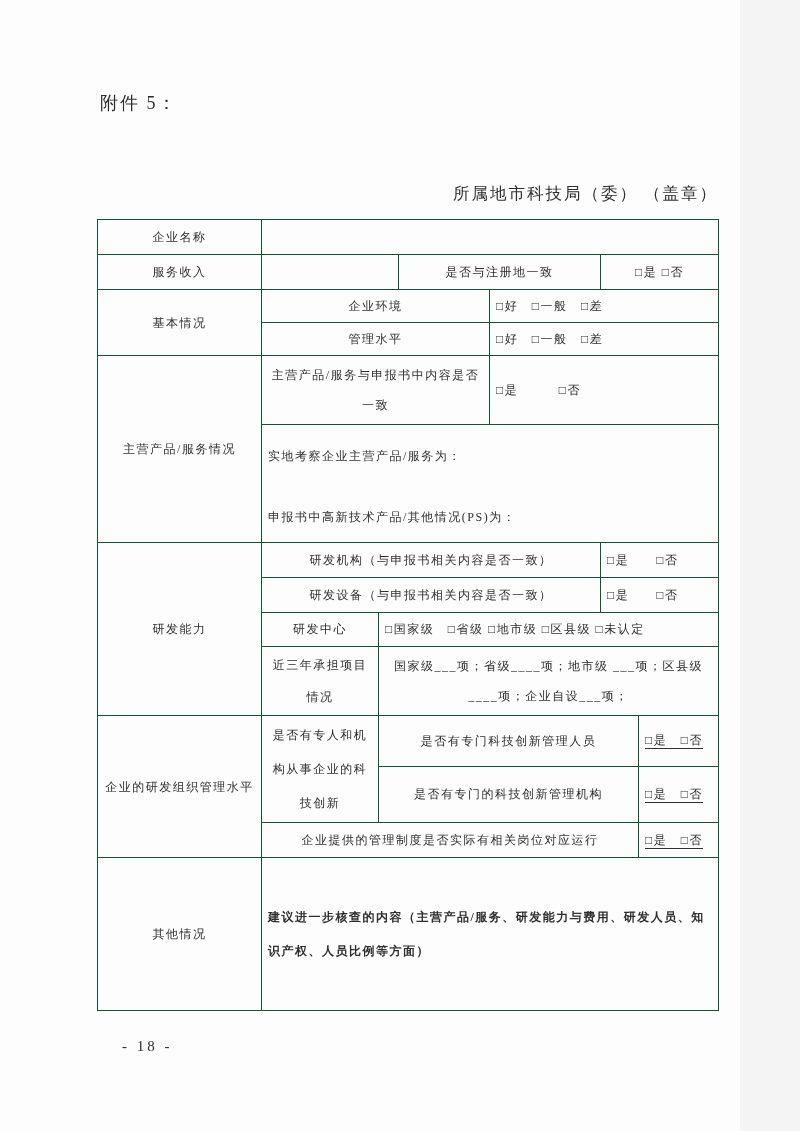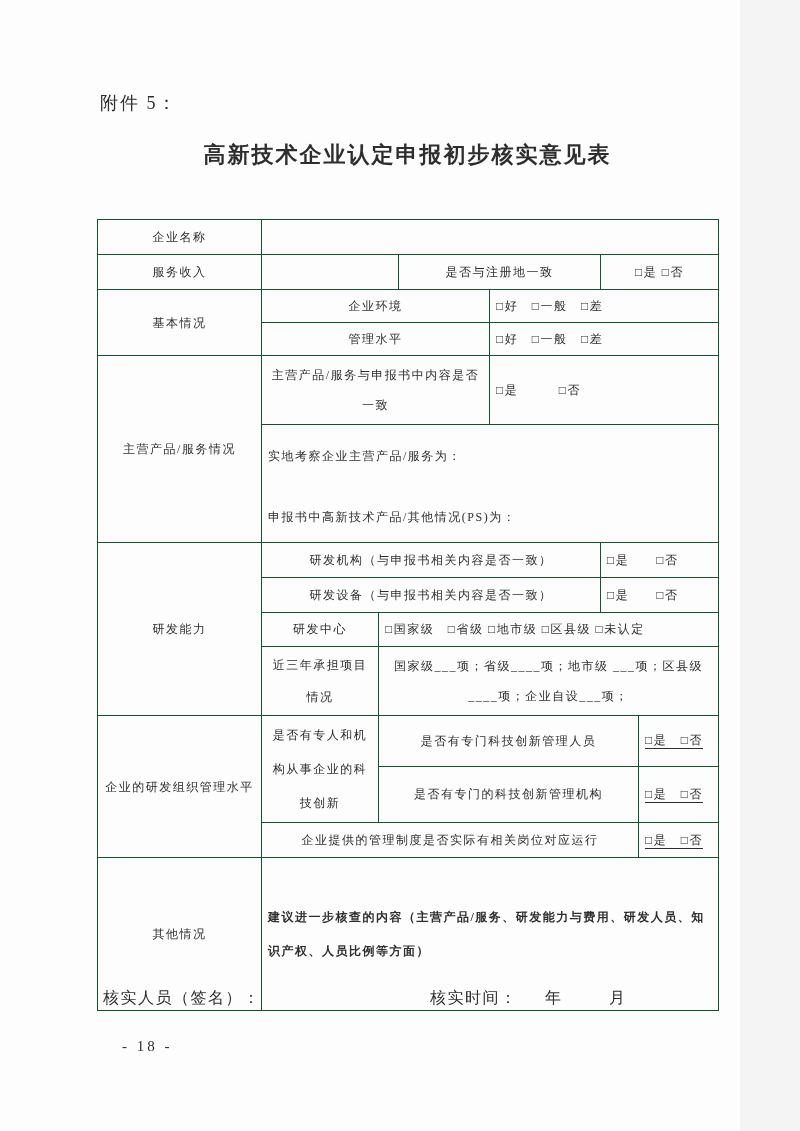--- a/index.html
+++ b/index.html
@@ -69,22 +69,22 @@
     font-family:"Liberation Serif","DejaVu Serif",serif;
   }
 </style>
 </head>
 <body>
 
 <div class="page">
 
   <div class="attachment">附件 5：</div>
 
-  <div class="doc-title">高新技术企业认定申报初步核实意见表</div>
 
+  <div class="issuer">所属地市科技局（委） （盖章）</div>
 
   <table class="form">
     <colgroup>
       <col style="width:164px">
         <col style="width:117px">
         <col style="width:20px">
       <col style="width:91px">
         <col style="width:111px">
         <col style="width:38px">
       <col style="width:80px">
@@ -158,22 +158,16 @@
       <td class="opts u"><span>□是　□否</span></td>
     </tr>
 
     <tr class="h153">
       <td class="lbl">其他情况</td>
       <td colspan="6" class="top bold lh34 para1">建议进一步核查的内容（主营产品/服务、研发能力与费用、研发人员、知识产权、人员比例等方面）</td>
     </tr>
   </tbody>
     </table>
 
-  <div class="footer-line">
-    <span class="footer-sign">核实人员（签名）：</span>
-    <span class="footer-time">核实时间：</span>
-    <span class="footer-year">年</span>
-    <span class="footer-month">月</span>
-  </div>
 
   <div class="page-number">- 18 -</div>
 
 </div>
 
 </body></html>

